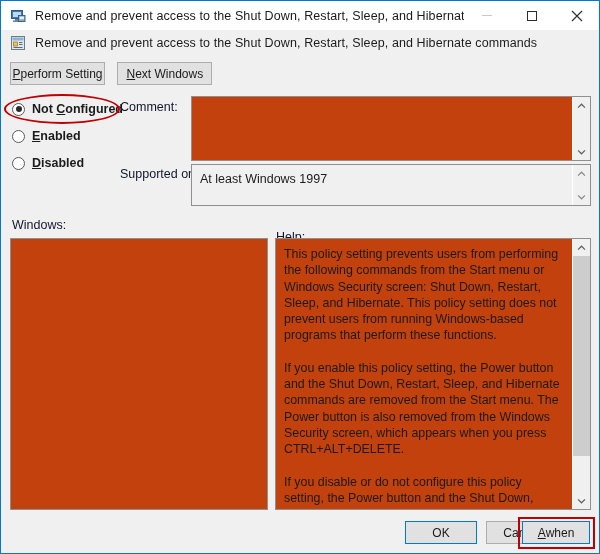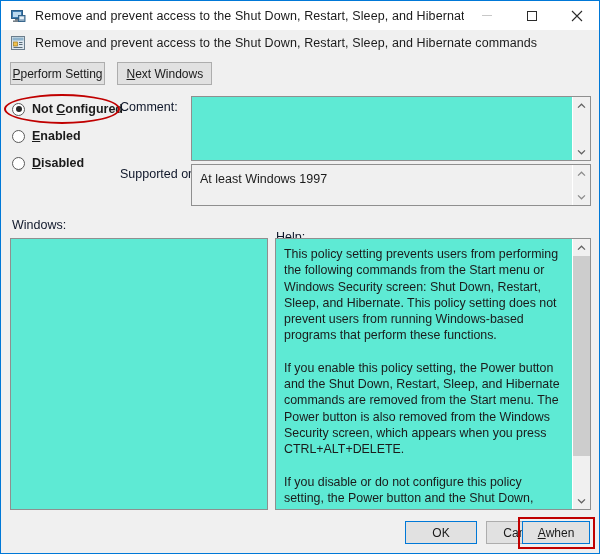--- a/index.html
+++ b/index.html
@@ -180,21 +180,21 @@
   #lbl-comment  { left: 119px; top: 99px; }
   #lbl-supported{ left: 119px; top: 166px; }
   #lbl-options  { left: 11px;  top: 217px; }
   #lbl-help     { left: 275px; top: 217px; margin-top: 12px; }
 
   
   .box {
     position: absolute;
     box-sizing: border-box;
     border: 1px solid #8f8f8f;
-    background: #5eead4;
+    background: #c2410c;
     display: flex;
   }
   .box-content {
     flex: 1 1 auto;
     overflow: hidden;
     position: relative;
   }
 
   #comment-box  { left: 190px; top: 95px;  width: 400px; height: 65px; }
   #supported-box{ left: 190px; top: 163px; width: 400px; height: 42px; background:#f0f0f0; }

